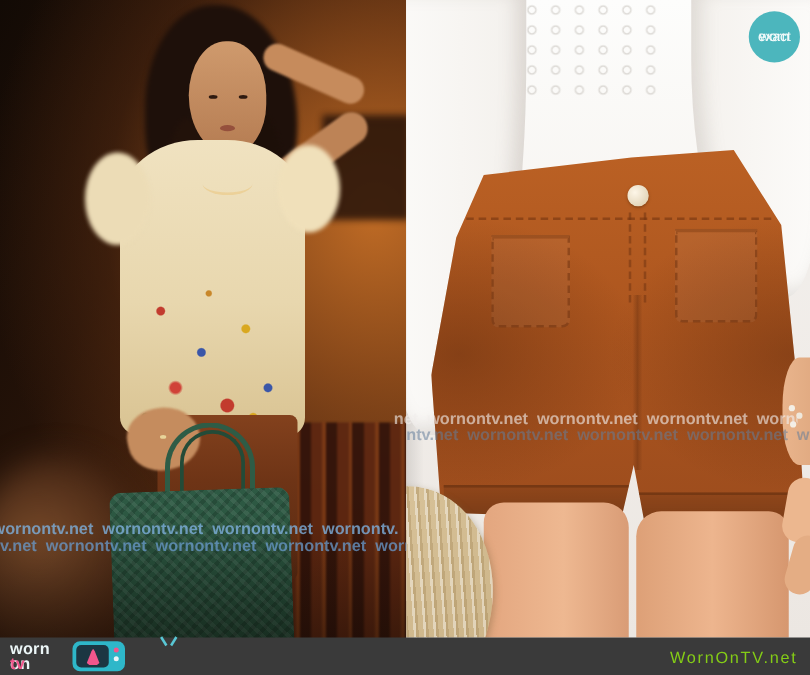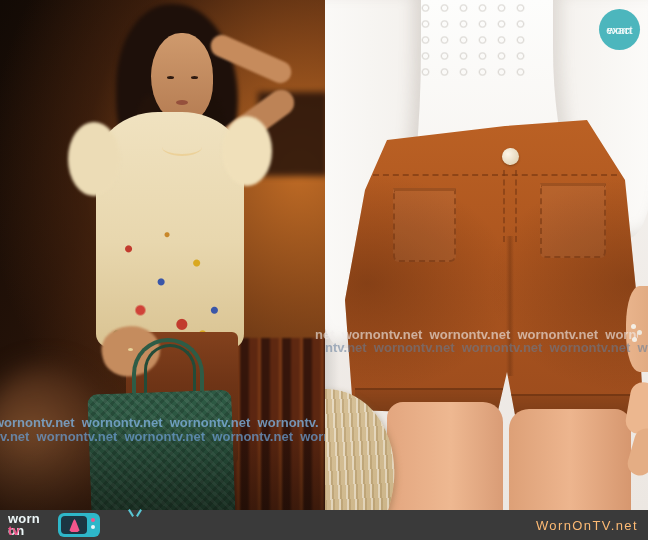--- a/index.html
+++ b/index.html
@@ -143,21 +143,21 @@
   .logo-text{left:8px;top:3px;width:52px;font-weight:bold;font-size:13px;line-height:12px;color:#ecf6f7;letter-spacing:.2px;}
   .logo-text .tv{color:#f2568c;}
   .logo-tv{left:58px;top:3px;width:42px;height:24px;background:#2eb7c9;border-radius:6px;}
   .logo-screen{left:3px;top:3px;width:26px;height:18px;background:#1c3642;border-radius:4px;}
   .logo-dress{left:8px;top:3px;width:11px;height:13px;background:#f2568c;
     clip-path:polygon(50% 0%,62% 16%,96% 88%,78% 100%,22% 100%,4% 88%,38% 16%);}
   .logo-dot1{left:33px;top:5px;width:4px;height:4px;border-radius:50%;background:#f2568c;}
   .logo-dot2{left:33px;top:12px;width:4px;height:4px;border-radius:50%;background:#eaf6f8;}
   .logo-ant-l{left:72px;top:-4px;width:2px;height:8px;background:#59c7d5;transform:rotate(-32deg);}
   .logo-ant-r{left:80px;top:-4px;width:2px;height:8px;background:#59c7d5;transform:rotate(32deg);}
-  .site-label{right:10px;top:8px;font-size:13px;letter-spacing:1.4px;color:#fdba74;}
+  .site-label{right:10px;top:8px;font-size:13px;letter-spacing:1.4px;color:#84cc16;}
 </style>
 </head>
 <body>
 
 <div id="stage">
 
   <div class="photo-left">
     <div class="pl-window"></div>
     <div class="pl-slats"></div>
     <div class="pl-fgblur"></div>

